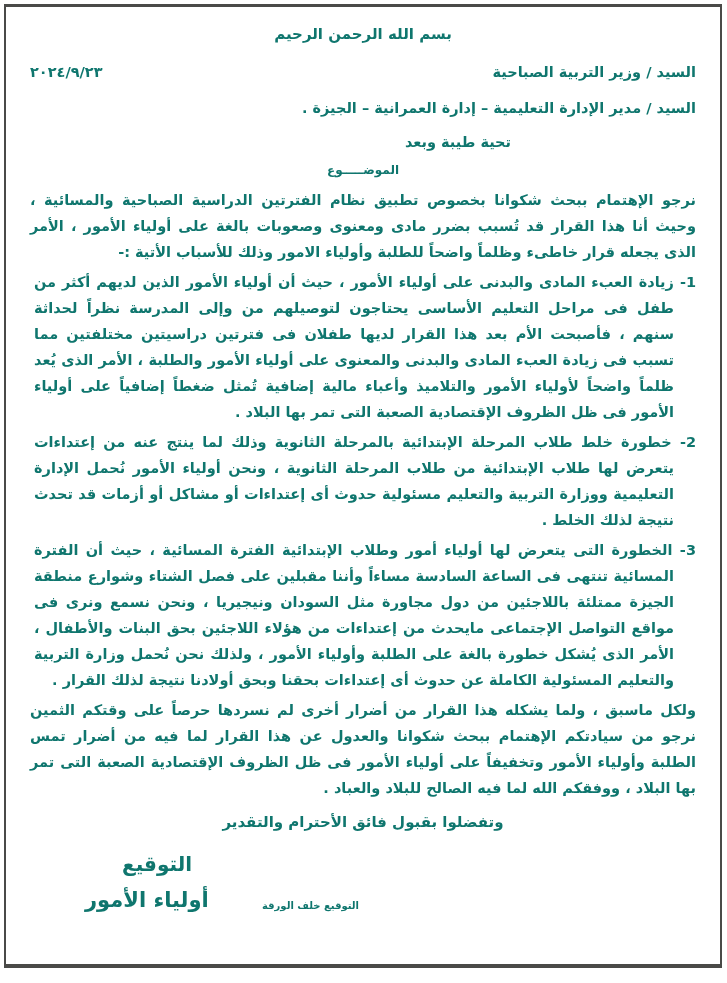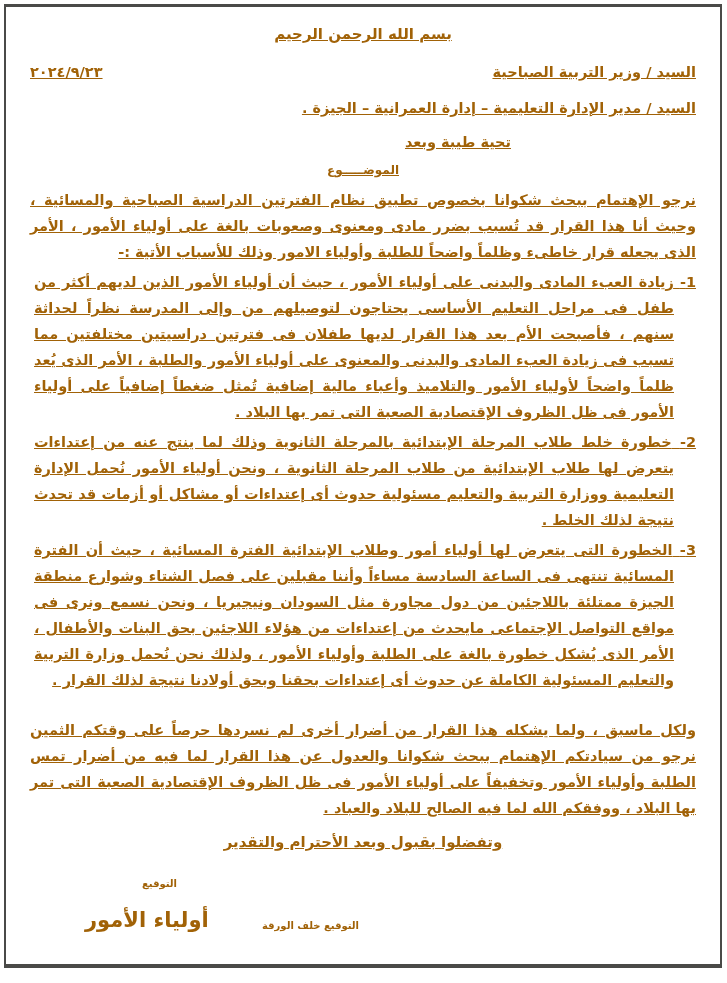--- a/index.html
+++ b/index.html
@@ -13,39 +13,38 @@
   }
   .frame {
     position: absolute;
     top: 4px; left: 4px; right: 5px; bottom: 15px;
     border: 2px solid #4a4a48;
     border-bottom-width: 4px;
     border-top-width: 3px;
     box-sizing: border-box;
     padding: 14px 24px 13px 24px;
     direction: rtl;
-    color: #a16207;
+    color: #0f766e;
     font-weight: bold;
     font-size: 14.5px;
     line-height: 26px;
-    text-decoration: underline;
   }
   .basmala { text-align: center; font-size: 15px; }
   .header-row { display: flex; justify-content: space-between; align-items: baseline; margin-top: 12px; }
   .recipient2 { margin-top: 10px; }
   .greeting { margin-top: 8px; text-align: right; padding-left: 0; padding-right: 185px; }
   .intro { margin-top: 6px; font-size: 13.5px; white-space: nowrap; }
   .subject-title { margin-top: 2px; text-align: center; font-size: 12px; }
   .para { margin: 4px 0 0 0; text-align: justify; }
   .reasons { margin-top: 2px; }
   .reason { margin: 4px 0 0 4px; text-align: justify; padding-right: 22px; text-indent: -22px; }
-  .conclusion { margin-top: 24px; }
+  .conclusion { margin-top: 4px; }
   .salutation { margin-top: 8px; text-align: center; font-size: 15px; }
   .signature-area { position: relative; height: 105px; }
-  .sig-label { position: absolute; left: 112px; top: 16px; font-size: 10px; }
+  .sig-label { position: absolute; left: 92px; top: 16px; font-size: 20px; }
   .sig-name { position: absolute; left: 55px; top: 52px; font-size: 21px; }
   .sig-note { position: absolute; left: 232px; top: 58px; font-size: 10px; }
 </style>
 </head>
 <body>
 
 <div class="page">
   <div class="frame">
 
     <div class="basmala">بسم الله الرحمن الرحيم</div>
@@ -65,21 +64,21 @@
     <p class="para">نرجو الإهتمام ببحث شكوانا بخصوص تطبيق نظام الفترتين الدراسية الصباحية والمسائية ، وحيث أنا هذا القرار قد تُسبب بضرر مادى ومعنوى وصعوبات بالغة على أولياء الأمور ، الأمر الذى يجعله قرار خاطىء وظلماً واضحاً للطلبة وأولياء الامور وذلك للأسباب الأتية :-</p>
 
     <div class="reasons">
       <p class="reason"><span>1-</span> <span>زيادة العبء المادى والبدنى على أولياء الأمور ، حيث أن أولياء الأمور الذين لديهم أكثر من طفل فى مراحل التعليم الأساسى يحتاجون لتوصيلهم من وإلى المدرسة نظراً لحداثة سنهم ، فأصبحت الأم بعد هذا القرار لديها طفلان فى فترتين دراسيتين مختلفتين مما تسبب فى زيادة العبء المادى والبدنى والمعنوى على أولياء الأمور والطلبة ، الأمر الذى يُعد ظلماً واضحاً لأولياء الأمور والتلاميذ وأعباء مالية إضافية تُمثل ضغطاً إضافياً على أولياء الأمور فى ظل الظروف الإقتصادية الصعبة التى تمر بها البلاد .</span></p>
       <p class="reason"><span>2-</span> <span>خطورة خلط طلاب المرحلة الإبتدائية بالمرحلة الثانوية وذلك لما ينتج عنه من إعتداءات يتعرض لها طلاب الإبتدائية من طلاب المرحلة الثانوية ، ونحن أولياء الأمور نُحمل الإدارة التعليمية ووزارة التربية والتعليم مسئولية حدوث أى إعتداءات أو مشاكل أو أزمات قد تحدث نتيجة لذلك الخلط .</span></p>
       <p class="reason"><span>3-</span> <span>الخطورة التى يتعرض لها أولياء أمور وطلاب الإبتدائية الفترة المسائية ، حيث أن الفترة المسائية تنتهى فى الساعة السادسة مساءاً وأننا مقبلين على فصل الشتاء وشوارع منطقة الجيزة ممتلئة باللاجئين من دول مجاورة مثل السودان ونيجيريا ، ونحن نسمع ونرى فى مواقع التواصل الإجتماعى مايحدث من إعتداءات من هؤلاء اللاجئين بحق البنات والأطفال ، الأمر الذى يُشكل خطورة بالغة على الطلبة وأولياء الأمور ، ولذلك نحن نُحمل وزارة التربية والتعليم المسئولية الكاملة عن حدوث أى إعتداءات بحقنا وبحق أولادنا نتيجة لذلك القرار .</span></p>
     </div>
 
     <p class="para conclusion">ولكل ماسبق ، ولما يشكله هذا القرار من أضرار أخرى لم نسردها حرصاً على وقتكم الثمين نرجو من سيادتكم الإهتمام ببحث شكوانا والعدول عن هذا القرار لما فيه من أضرار تمس الطلبة وأولياء الأمور وتخفيفاً على أولياء الأمور فى ظل الظروف الإقتصادية الصعبة التى تمر بها البلاد ، ووفقكم الله لما فيه الصالح للبلاد والعباد .</p>
 
-    <div class="salutation">وتفضلوا بقبول وبعد الأحترام والتقدير</div>
+    <div class="salutation">وتفضلوا بقبول فائق الأحترام والتقدير</div>
 
     <div class="signature-area">
       <div class="sig-label">التوقيع</div>
       <div class="sig-name">أولياء الأمور</div>
       <div class="sig-note">التوقيع خلف الورقة</div>
     </div>
 
   </div>
 </div>
 

